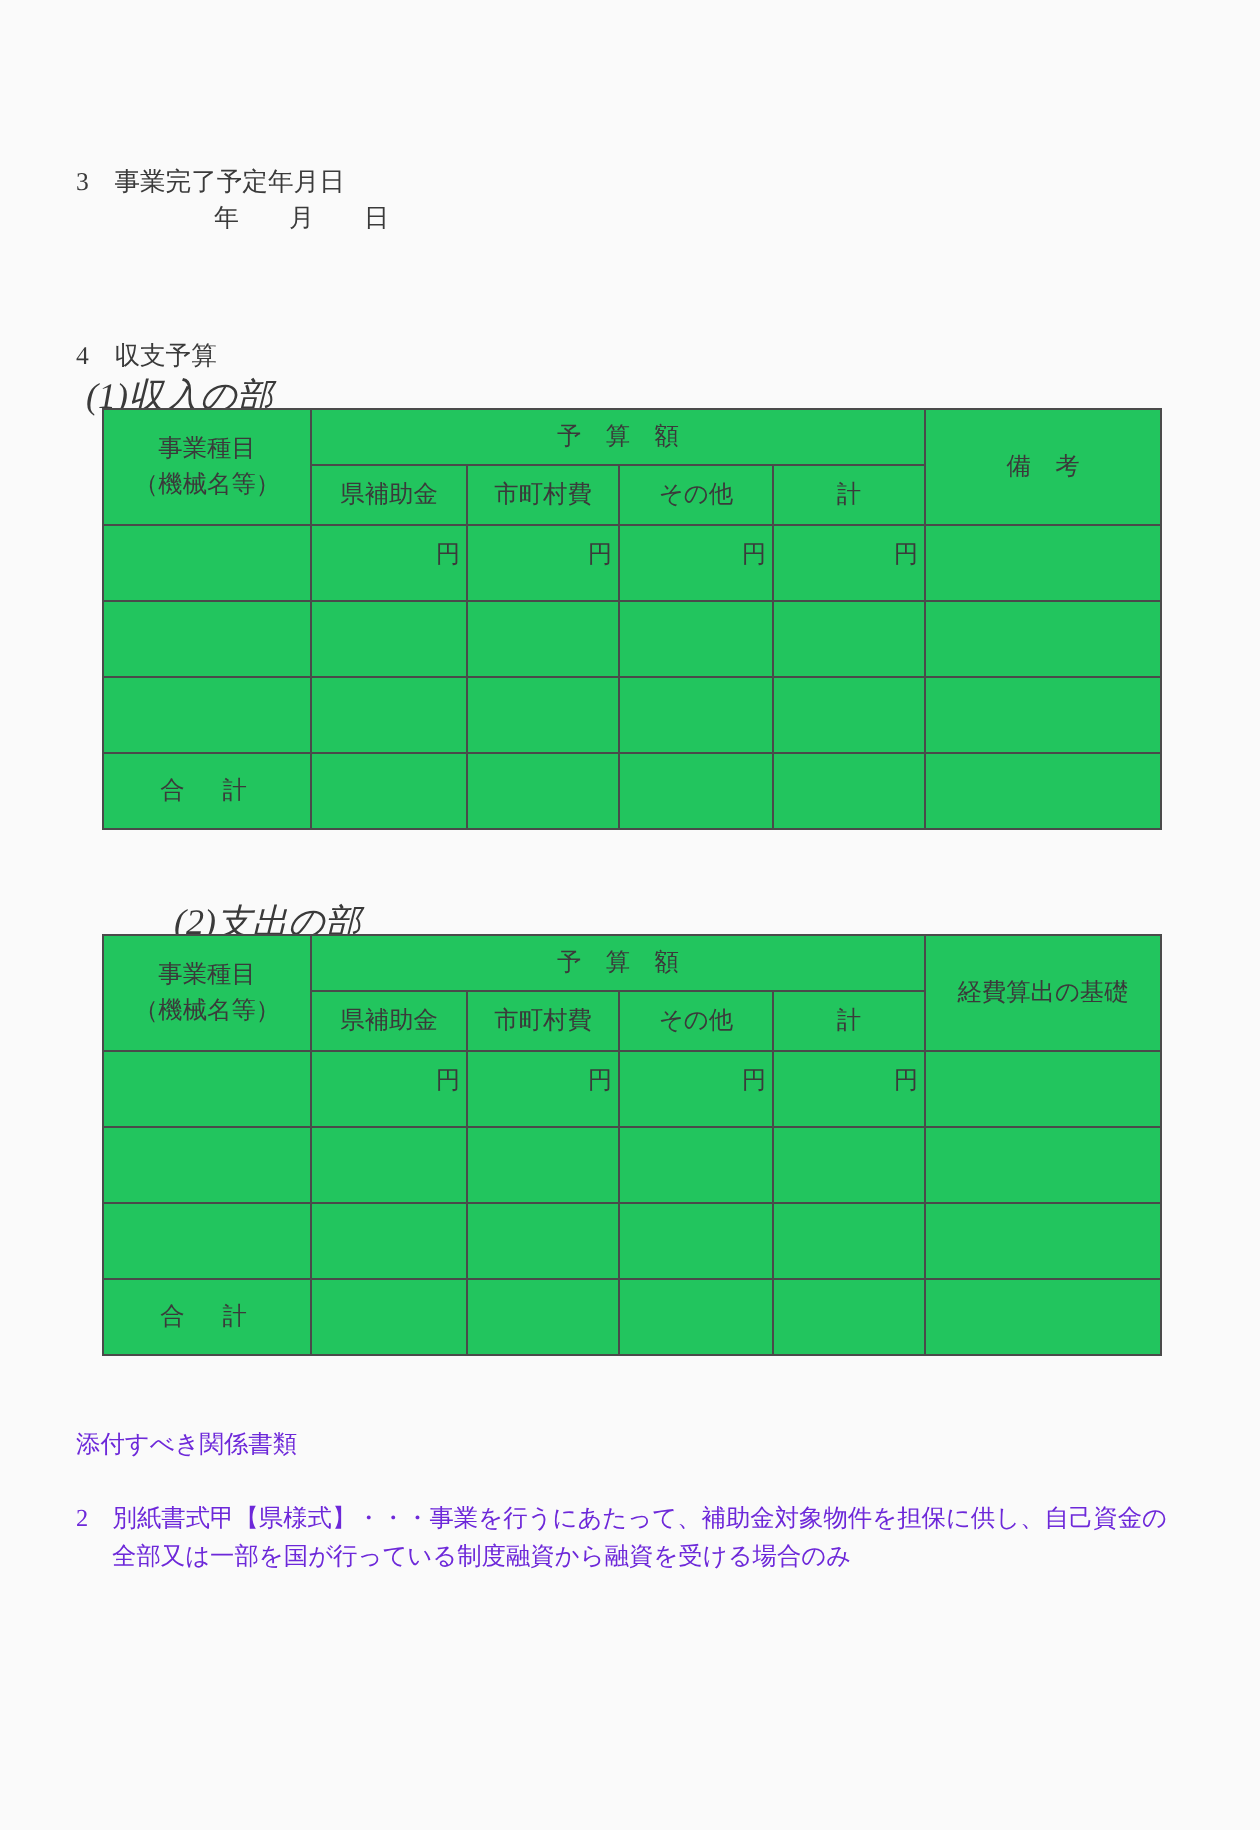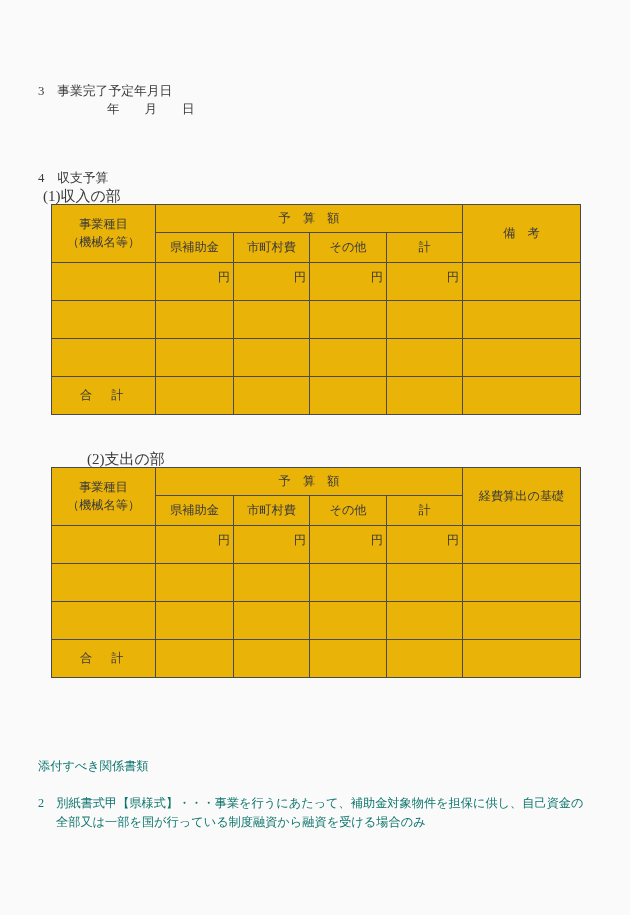--- a/index.html
+++ b/index.html
@@ -26,32 +26,32 @@
   
   .txt {
     position: absolute;
     white-space: pre;
     font-size: 12.5px;
     line-height: 1.35;
     color: #3a3a3a;
   }
 
   .sec-head   { font-size: 12.8px; }
-  .sub-head   { font-size: 15px; }
+  .sub-head   { font-size: 18px; font-style: italic; }
 
   
   .tbl-wrap {
     position: absolute;
     width: 529px;
   }
   table.budget {
     border-collapse: collapse;
     table-layout: fixed;
     width: 529px;
-    background: #eab308;
+    background: #22c55e;
   }
   table.budget td {
     border: 1px solid #4a4a4a;
     font-size: 12.2px;
     color: #3a3a3a;
     padding: 0;
     vertical-align: middle;
     text-align: center;
     font-family: "Liberation Serif", "DejaVu Serif", serif;
   }
@@ -87,22 +87,21 @@
     padding-left: 2px;
   }
 
   
   .foot {
     position: absolute;
     left: 38px;
     font-size: 12.2px;
     line-height: 1.52;
     white-space: pre;
-    color: #0f766e;
-    margin-top: 44px;
+    color: #6d28d9;
   }
   .foot-indent { padding-left: 18px; }
 </style>
 </head>
 <body>
 
 <div class="page">
 
   <div class="txt sec-head" style="left:38px; top:83px;">3　事業完了予定年月日</div>
 

